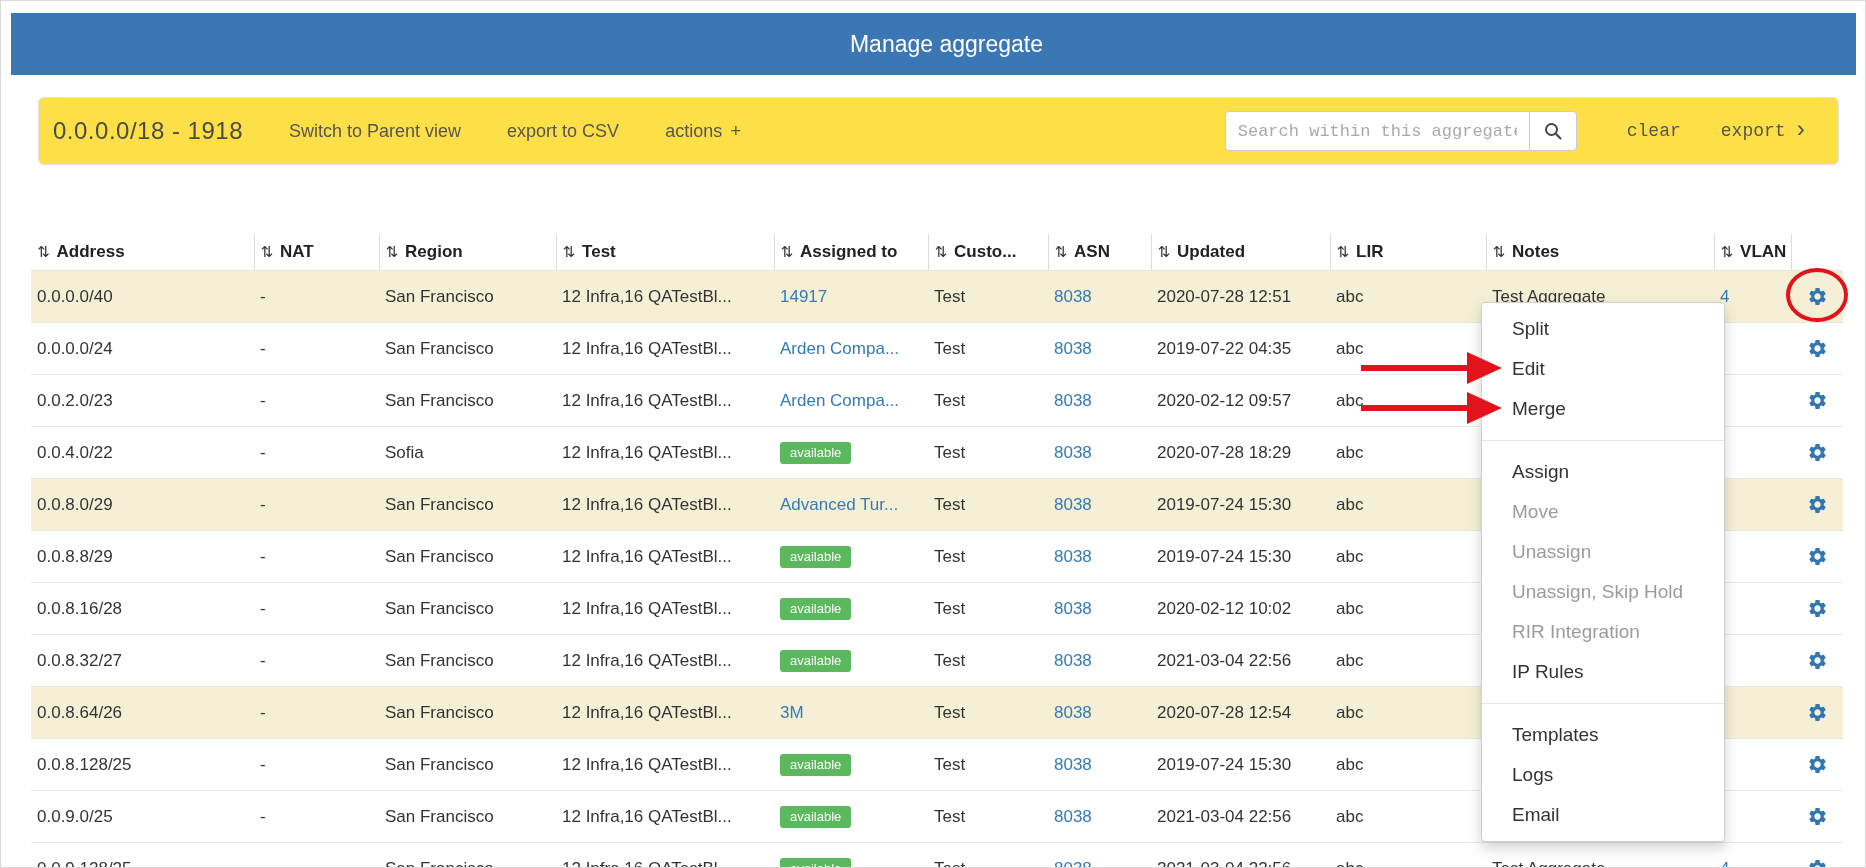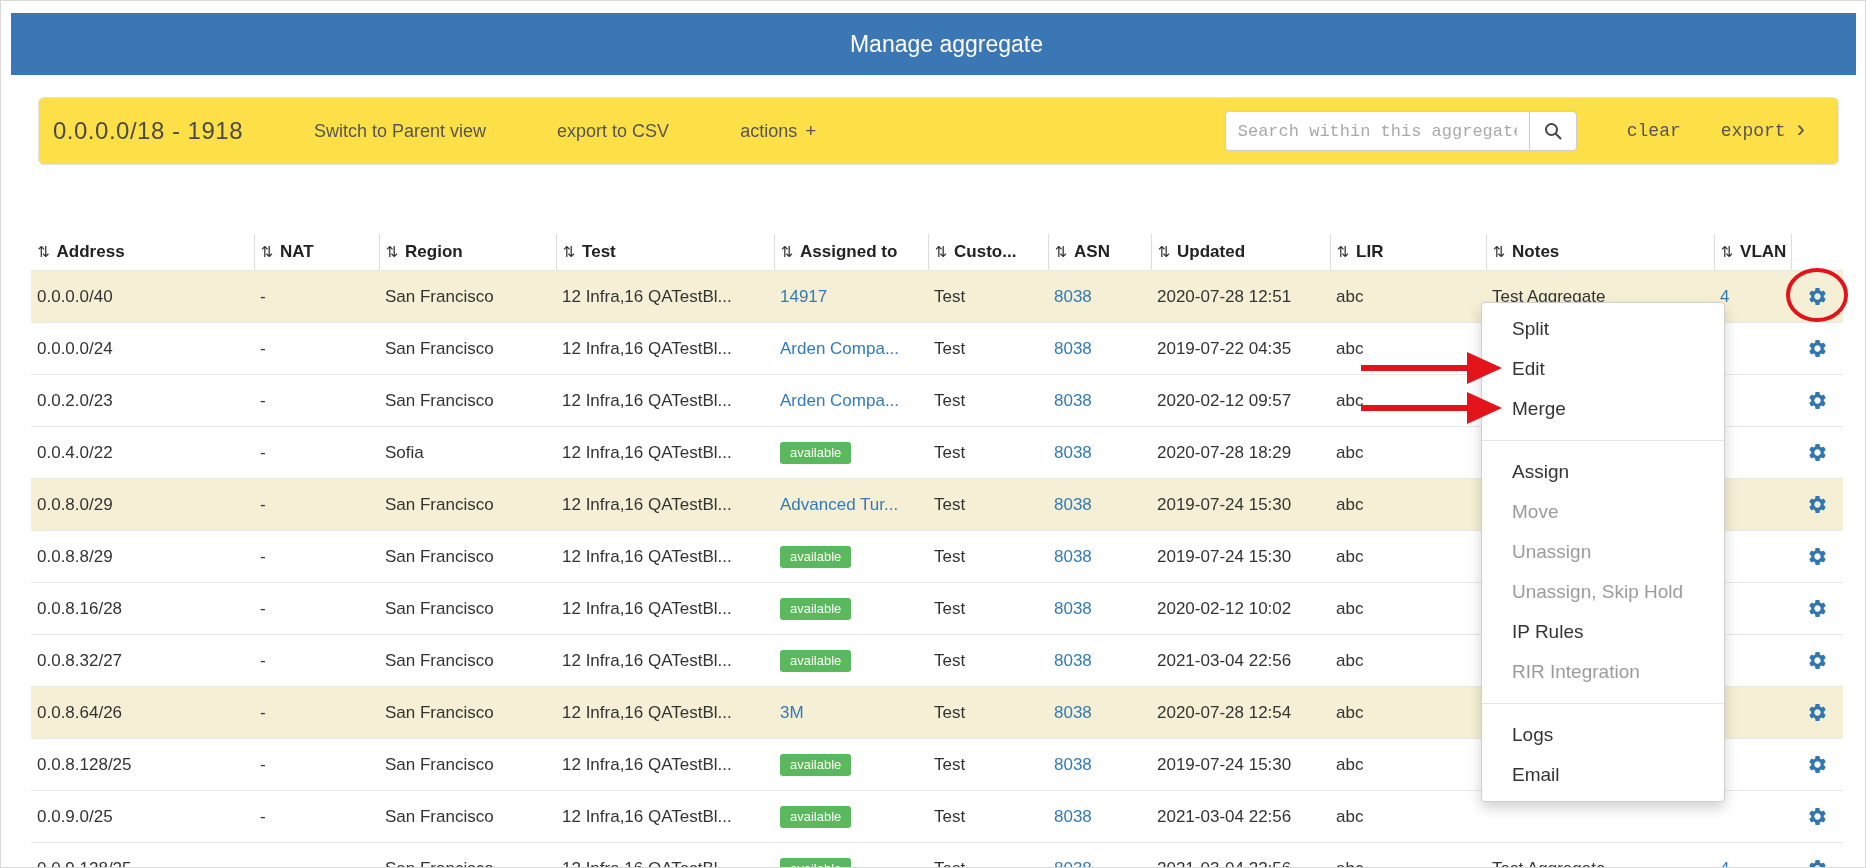--- a/index.html
+++ b/index.html
@@ -10,21 +10,21 @@
   
   .header{position:absolute;top:12px;left:10px;width:1845px;height:62px;
           background:var(--header-bg,#3b76b5);display:flex;align-items:center;justify-content:center;}
   .header-title{color:#fff;font-size:23px;padding-left:26px;}
 
   
   .toolbar{position:absolute;top:96px;left:37px;width:1801px;height:68px;
            border:1px solid #e3e3e3;border-radius:6px;display:flex;align-items:center;
            box-sizing:border-box;padding:0 30px 0 14px;background:#fde047;}
   .agg{font-size:24px;color:#4a4a4a;letter-spacing:.5px;}
-  .tb-btn{font-size:18px;color:#555;margin-left:71px;cursor:pointer;background:none;border:none;
+  .tb-btn{font-size:18px;color:#555;margin-left:46px;cursor:pointer;background:none;border:none;
           font-family:inherit;padding:0;display:flex;align-items:center;gap:8px;}
   .plus{font-size:19px;color:#555;}
   .tb-right{margin-left:auto;display:flex;align-items:center;font-family:Liberation Mono, monospace;}
   .search-group{display:flex;align-items:center;}
   .search-input{width:305px;height:40px;border:1px solid #ccc;border-radius:4px 0 0 4px;
                 padding:0 12px;font-size:17px;color:#333;outline:none;box-sizing:border-box;
                 font-family:inherit;}
   .search-input::placeholder{color:#a9a9a9;}
   .search-btn{width:48px;height:40px;border:1px solid #ccc;margin-left:-1px;background:#fff;
               border-radius:0 4px 4px 0;display:flex;align-items:center;justify-content:center;
@@ -422,23 +422,24 @@
 
   <div class="menu">
     <div class="menu-item">Split</div>
     <div class="menu-item">Edit</div>
     <div class="menu-item">Merge</div>
     <div class="menu-divider"></div>
     <div class="menu-item">Assign</div>
     <div class="menu-item disabled">Move</div>
     <div class="menu-item disabled">Unassign</div>
     <div class="menu-item disabled">Unassign, Skip Hold</div>
+    <div class="menu-item disabled">RIR Integration</div>
     <div class="menu-item">IP Rules</div>
-    <div class="menu-item disabled">RIR Integration</div>
     <div class="menu-divider"></div>
+    <div class="menu-item">Templates</div>
     <div class="menu-item">Logs</div>
     <div class="menu-item">Email</div>
   </div>
 
   <svg class="annotations" viewBox="0 0 1866 868">
     <ellipse class="ann-stroke" stroke-width="4" cx="1816" cy="294" rx="29" ry="25"></ellipse>
     <g>
       <line class="ann-stroke" stroke-width="6" x1="1360" y1="367" x2="1466" y2="367"></line>
       <polygon class="ann-fill" points="1466,351 1466,383 1501,367"></polygon>
     </g>

